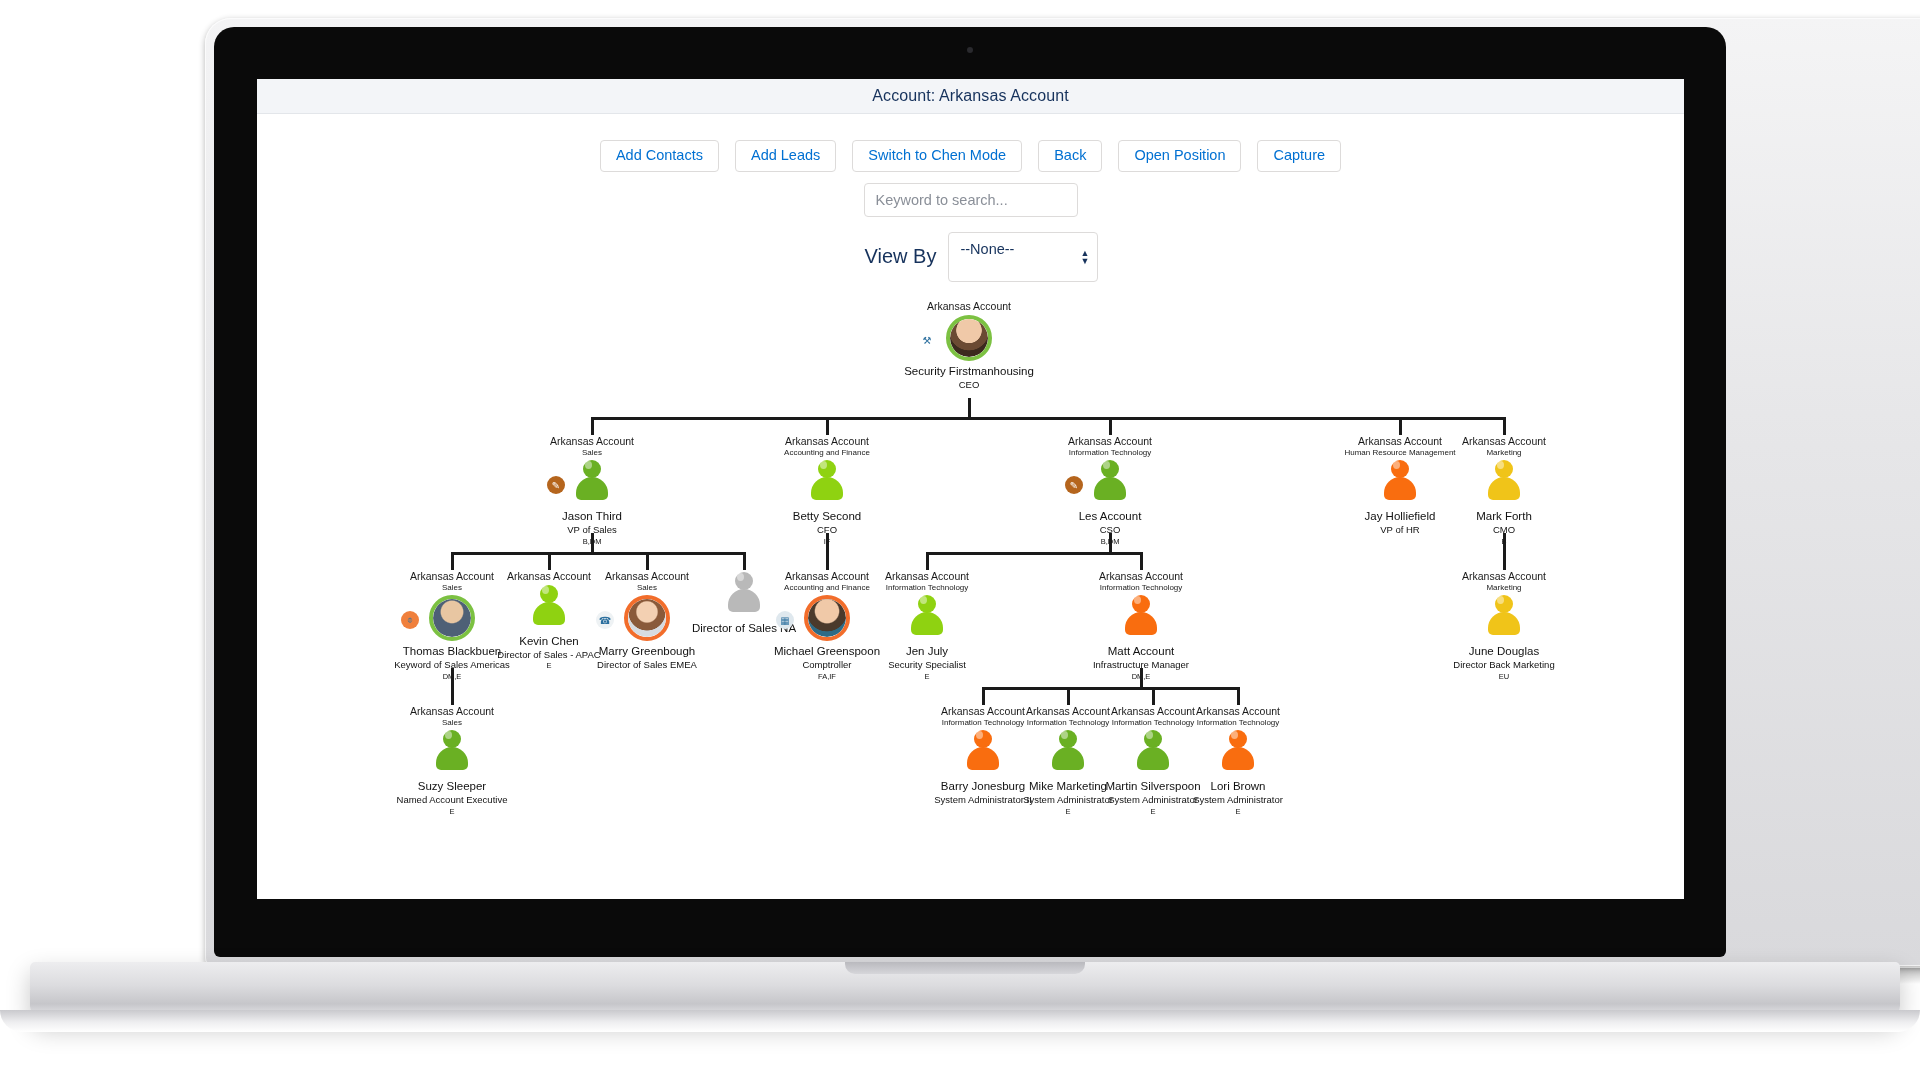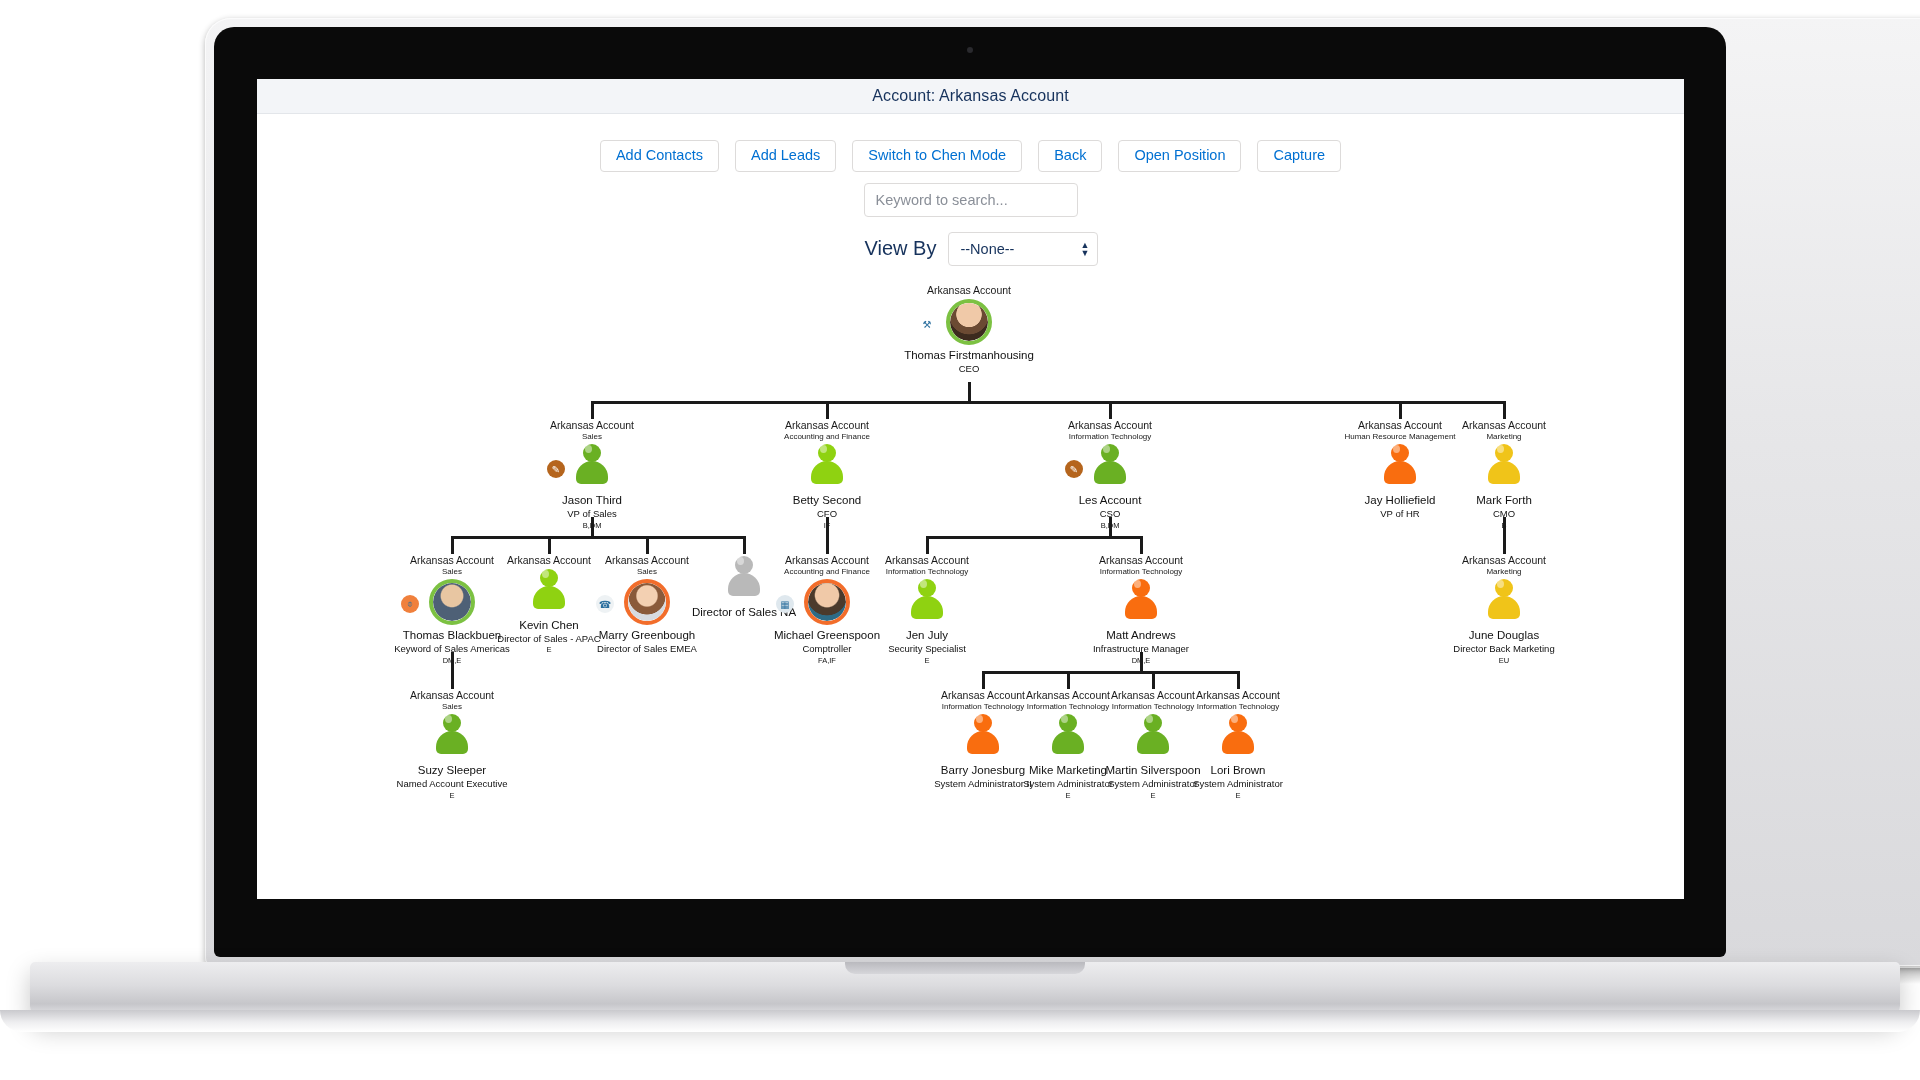--- a/index.html
+++ b/index.html
@@ -79,21 +79,21 @@
   }
   .search-input::placeholder{color:#8a8f98;}
 
   .viewrow{
     margin-top:15px;display:flex;justify-content:center;align-items:center;gap:12px;
     padding-left:22px;
   }
   .viewby-label{font-size:20px;color:#16325c;}
   .select-wrap{position:relative;}
   .viewby-select{
-    width:150px;padding:8px 26px 8px 11px;border:1px solid #dddbda;border-radius:4px;
+    width:150px;padding:8px 26px 24px 11px;border:1px solid #dddbda;border-radius:4px;
     font-size:14.5px;color:#16325c;background:#fff;outline:none;appearance:none;
     font-family:"Liberation Sans","DejaVu Sans",sans-serif;cursor:pointer;
   }
   .sel-arrows{
     position:absolute;right:9px;top:50%;transform:translateY(-50%);
     font-size:9px;line-height:8px;color:#16325c;pointer-events:none;text-align:center;
   }
 
   
   .chart{position:relative;width:1427px;height:580px;margin-top:18px;}
@@ -178,21 +178,21 @@
           <div class="chart" id="chart">
               <div class="node" style="left: 712px; top: 0px;">
                 <div class="n-acct">Arkansas Account</div>
                 <div class="n-dept"></div>
                 <div class="n-avatar-wrap">
                   <div class="photo" style="border-color:#7cc142">
                     <div class="face" style="background:radial-gradient(circle at 50% 30%, #f0c9a8 0 38%, #6b4a33 40% 60%, #3c2a1e 62% 100%)"></div>
                   </div>
                   <div class="badge" style="left:24px;top:16px;background:transparent;color:#2b6f9e;">⚒</div>
                 </div>
-                <div class="n-name">Thomas Firstmanhousing</div>
+                <div class="n-name">Security Firstmanhousing</div>
                 <div class="n-title">CEO</div>
                 <div class="n-tag"></div>
               </div>
               <div class="node" style="left: 335px; top: 135px;">
                 <div class="n-acct">Arkansas Account</div>
                 <div class="n-dept">Sales</div>
                 <div class="n-avatar-wrap">
                   <div class="silh">
                     <div class="head" style="background:#6ab023"></div>
                     <div class="glow"></div>
@@ -345,21 +345,21 @@
               <div class="node" style="left: 884px; top: 270px;">
                 <div class="n-acct">Arkansas Account</div>
                 <div class="n-dept">Information Technology</div>
                 <div class="n-avatar-wrap">
                   <div class="silh">
                     <div class="head" style="background:#f96d0f"></div>
                     <div class="glow"></div>
                     <div class="body" style="background:#f96d0f"></div>
                   </div>
                 </div>
-                <div class="n-name">Matt Andrews</div>
+                <div class="n-name">Matt Account</div>
                 <div class="n-title">Infrastructure Manager</div>
                 <div class="n-tag">DM,E</div>
               </div>
               <div class="node" style="left: 1247px; top: 270px;">
                 <div class="n-acct">Arkansas Account</div>
                 <div class="n-dept">Marketing</div>
                 <div class="n-avatar-wrap">
                   <div class="silh">
                     <div class="head" style="background:#f0c419"></div>
                     <div class="glow"></div>

